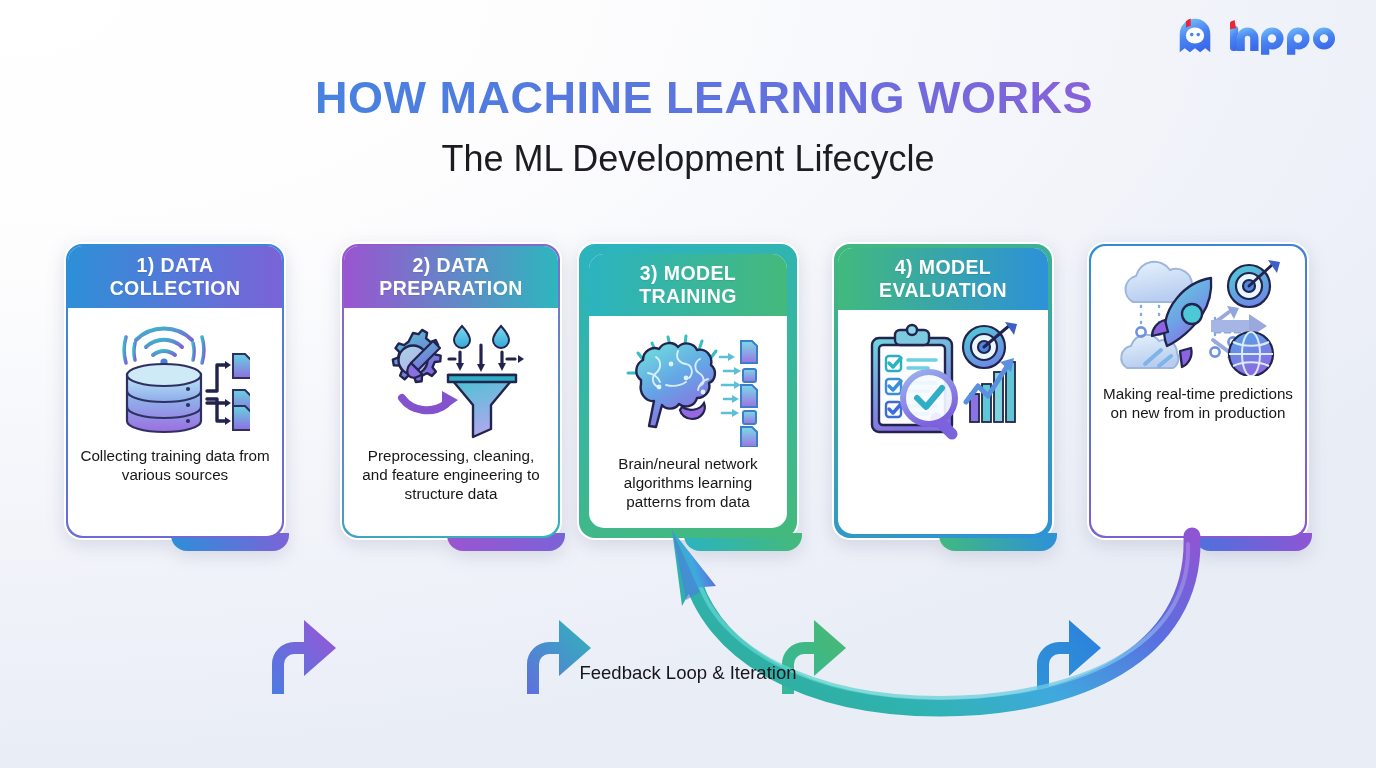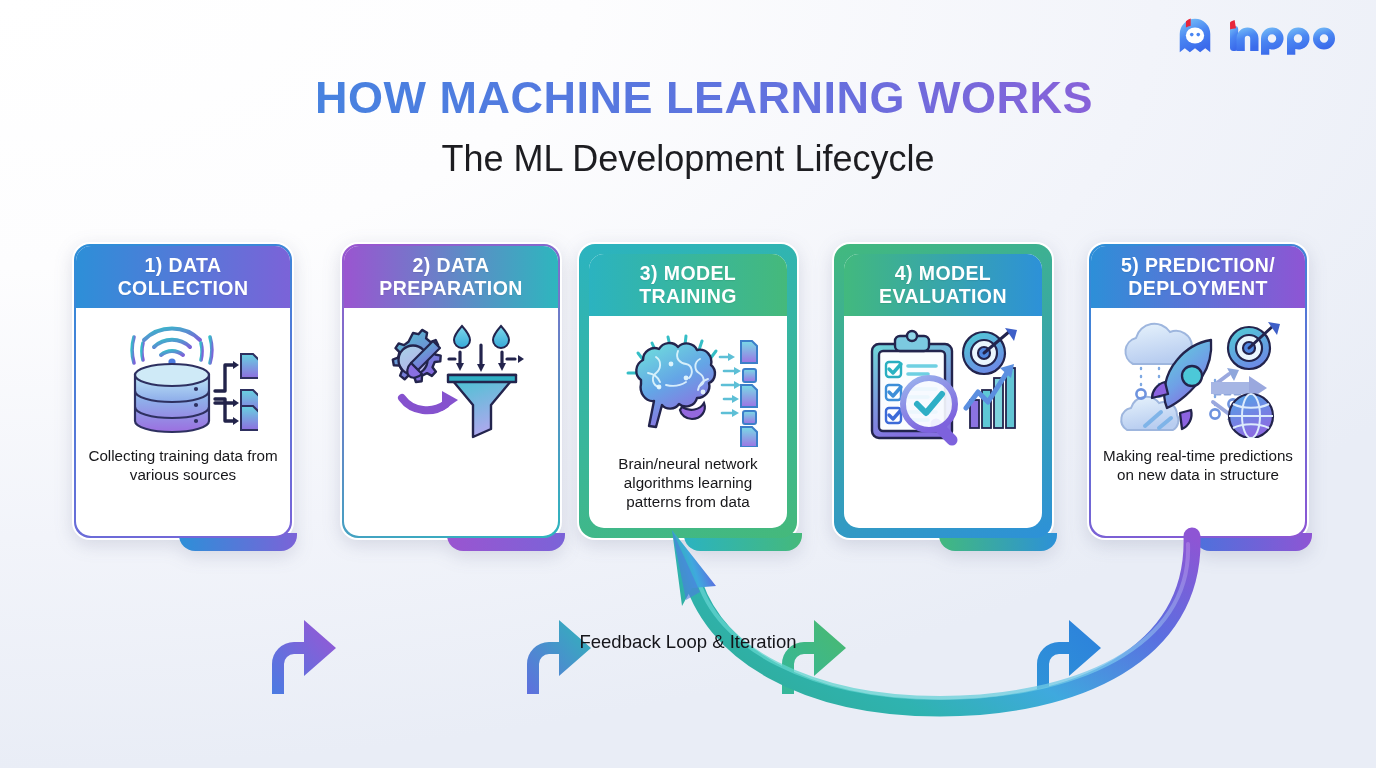--- a/index.html
+++ b/index.html
@@ -70,21 +70,21 @@
     position:absolute; left:48%; bottom:-11px; width:118px; height:18px;
     border-radius:0 0 16px 16px; z-index:-1;
   }
 
   
   .conn { position:absolute; top:352px; width:78px; height:100px; }
 
   
   #loop { position:absolute; left:0; top:440px; width:1376px; height:300px; }
   #loop-label {
-    position:absolute; top:631px; left:0; width:100%;
+    position:absolute; top:662px; left:0; width:100%;
     text-align:center; font-size:18.5px; color:#15151a; font-weight:400;
   }
   #loop-label span { padding:0 6px; }
 </style>
 </head>
 <body>
 
 <div id="logo">
   <svg class="mark" viewBox="0 0 44 44">
     <defs>
@@ -117,21 +117,21 @@
     </g>
     <path d="M2 11.4c1.2-1.1 3-2 4.6-2.4l1.4 8.2c-2 .2-4.2.5-5.9 1.2z" fill="#E8253B" transform="translate(0,-4)"></path>
   </svg>
 </div>
 
 <div id="title">HOW MACHINE LEARNING WORKS</div>
 <div id="subtitle">The ML Development Lifecycle</div>
 
 <div id="row">
 
-  <div class="card" style="left:72px">
+  <div class="card" style="left:64px">
     <div class="card-bar" style="background:linear-gradient(90deg,#2D8FD8,#7B63D8)"></div>
     <div class="card-inner" style="background:linear-gradient(160deg,#2D8FD8,#7B63D8);padding:2px;">
       <div style="background:#fff;border-radius:15px;width:100%;height:100%;display:flex;flex-direction:column;overflow:hidden">
         <div class="card-head" style="background:linear-gradient(90deg,#2D8FD8,#7B63D8)">1) DATA COLLECTION</div>
         <div class="card-body">
           <div class="icon-wrap">
             <svg width="150" height="116" viewBox="0 0 150 116">
               <defs>
                 <linearGradient id="g1cyl" x1="0" y1="0" x2="0" y2="1">
                   <stop offset="0" stop-color="#BEE6F6"></stop>
@@ -253,20 +253,21 @@
                   <path d="M128 44l4 8 4-8z"></path>
                 <path d="M148 36l6 4-6 4z"></path>
               </g>
 
               <g stroke="#23244D" stroke-width="2.4" stroke-linejoin="round">
                 <path d="M78 56h68l-25 30v24l-18 8V86z" fill="url(#g2fun)"></path>
                 <path d="M78 56h68v7H78z" fill="#2FAFC4"></path>
               </g>
             </svg>
           </div>
+          <div class="card-desc">Preprocessing, cleaning, and feature engineering to structure data</div>
         </div>
       </div>
     </div>
   </div>
 
   <div class="card" style="left:577px">
     <div class="card-bar" style="background:linear-gradient(90deg,#2BB3C0,#45B97B)"></div>
     <div class="card-inner" style="background:linear-gradient(160deg,#2BB3C0,#45B97B);padding:10px;">
       <div style="background:#fff;border-radius:15px;width:100%;height:100%;display:flex;flex-direction:column;overflow:hidden">
         <div class="card-head" style="background:linear-gradient(90deg,#2BB3C0,#45B97B)">3) MODEL TRAINING</div>
@@ -339,21 +340,21 @@
             </svg>
           </div>
           <div class="card-desc">Brain/neural network algorithms learning patterns from data</div>
         </div>
       </div>
     </div>
   </div>
 
   <div class="card" style="left:832px">
     <div class="card-bar" style="background:linear-gradient(90deg,#42B97E,#2D91D8)"></div>
-    <div class="card-inner" style="background:linear-gradient(160deg,#42B97E,#2D91D8);padding:10px;align-items:flex-end;">
+    <div class="card-inner" style="background:linear-gradient(160deg,#42B97E,#2D91D8);padding:4px;align-items:flex-end;">
       <div style="background:#fff;border-radius:15px;width:100%;height:100%;display:flex;flex-direction:column;overflow:hidden">
         <div class="card-head" style="background:linear-gradient(90deg,#42B97E,#2D91D8)">4) MODEL EVALUATION</div>
         <div class="card-body">
           <div class="icon-wrap">
             <svg width="162" height="118" viewBox="0 0 162 118">
               <defs>
                 <linearGradient id="g4cb" x1="0" y1="0" x2="0.3" y2="1">
                   <stop offset="0" stop-color="#6FD8DA"></stop>
                     <stop offset="1" stop-color="#8470E0"></stop>
                 </linearGradient>
@@ -423,21 +424,20 @@
           </div>
         </div>
       </div>
     </div>
   </div>
 
   <div class="card" style="left:1087px">
     <div class="card-bar" style="background:linear-gradient(90deg,#4C72DC,#8E55D4)"></div>
     <div class="card-inner" style="background:linear-gradient(160deg,#2D8FD8,#8E55D4);padding:2px;">
       <div style="background:#fff;border-radius:15px;width:100%;height:100%;display:flex;flex-direction:column;overflow:hidden">
-        <div class="card-head" style="background:linear-gradient(90deg,#2D8FD8,#8E55D4)">5) PREDICTION/ DEPLOYMENT</div>
         <div class="card-body">
           <div class="icon-wrap">
             <svg width="166" height="118" viewBox="0 0 166 118">
               <defs>
                 <linearGradient id="g5c" x1="0" y1="0" x2="0.3" y2="1">
                   <stop offset="0" stop-color="#E7F3FC"></stop>
                     <stop offset="1" stop-color="#B8CDF0"></stop>
                 </linearGradient>
                 <linearGradient id="g5r" x1="0.1" y1="0" x2="0.7" y2="1">
                   <stop offset="0" stop-color="#5FD5DA"></stop>
@@ -502,21 +502,21 @@
 
               <g stroke="#23244D" stroke-width="2.2" fill="none">
                 <circle cx="136" cy="96" r="22" fill="url(#g5g)"></circle>
                 <ellipse cx="136" cy="96" rx="9" ry="22" stroke="#DCEBFC" stroke-width="2"></ellipse>
                 <path d="M114 96h44" stroke="#DCEBFC" stroke-width="2"></path>
                 <path d="M118 84c10 5 26 5 36 0" stroke="#DCEBFC" stroke-width="2"></path>
                 <path d="M118 108c10-5 26-5 36 0" stroke="#DCEBFC" stroke-width="2"></path>
               </g>
             </svg>
           </div>
-          <div class="card-desc">Making real-time predictions on new data in structure</div>
+          <div class="card-desc">Making real-time predictions on new from in production</div>
         </div>
       </div>
     </div>
   </div>
 
   <div class="conn" style="left:272px">
     <svg width="78" height="100" viewBox="0 0 78 100">
       <defs>
           <linearGradient id="ca1" x1="0" y1="1" x2="1" y2="0">
         <stop offset="0" stop-color="#4A7BE2"></stop>

